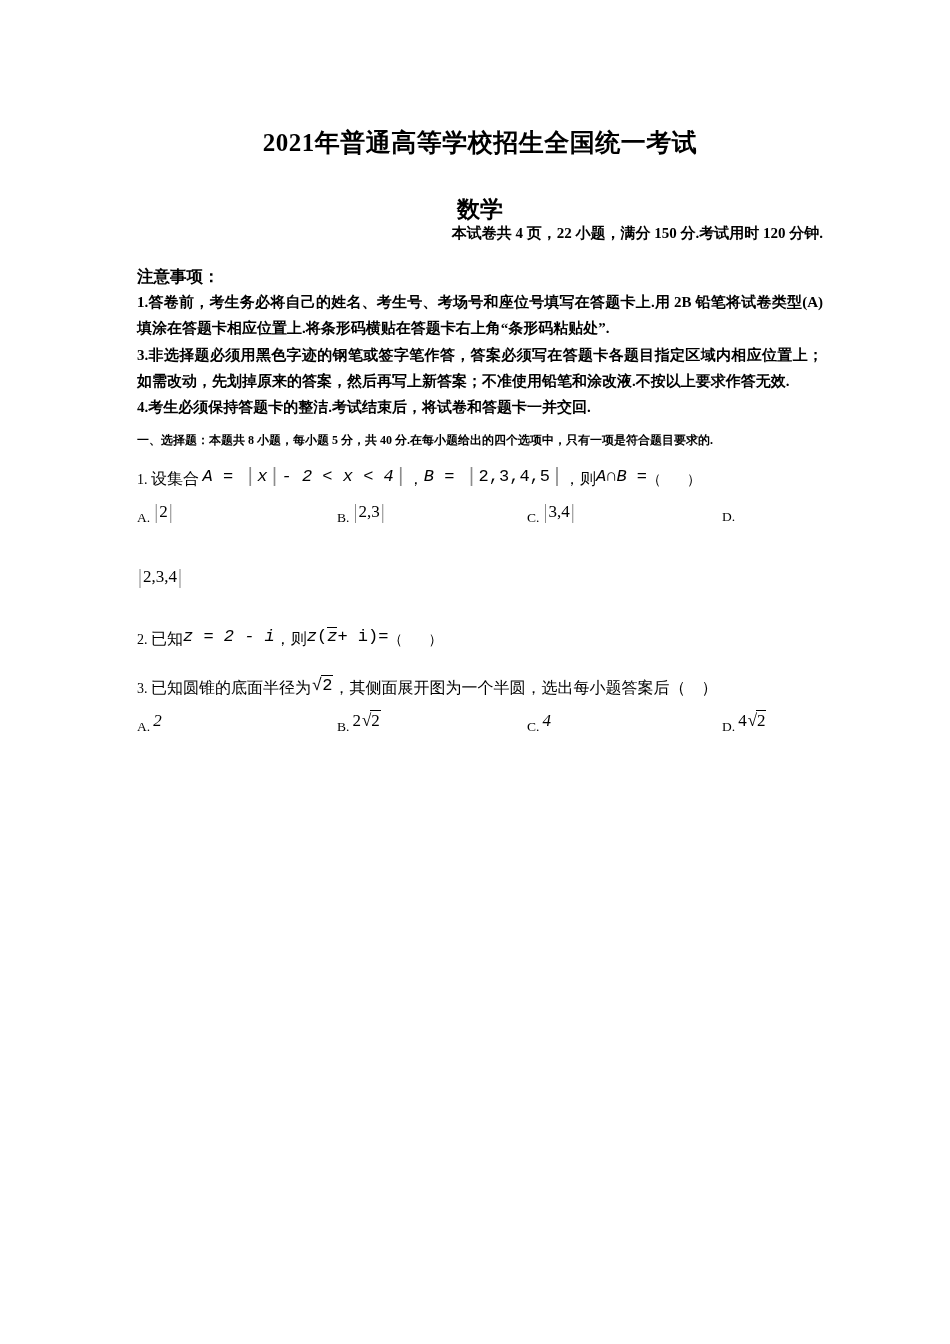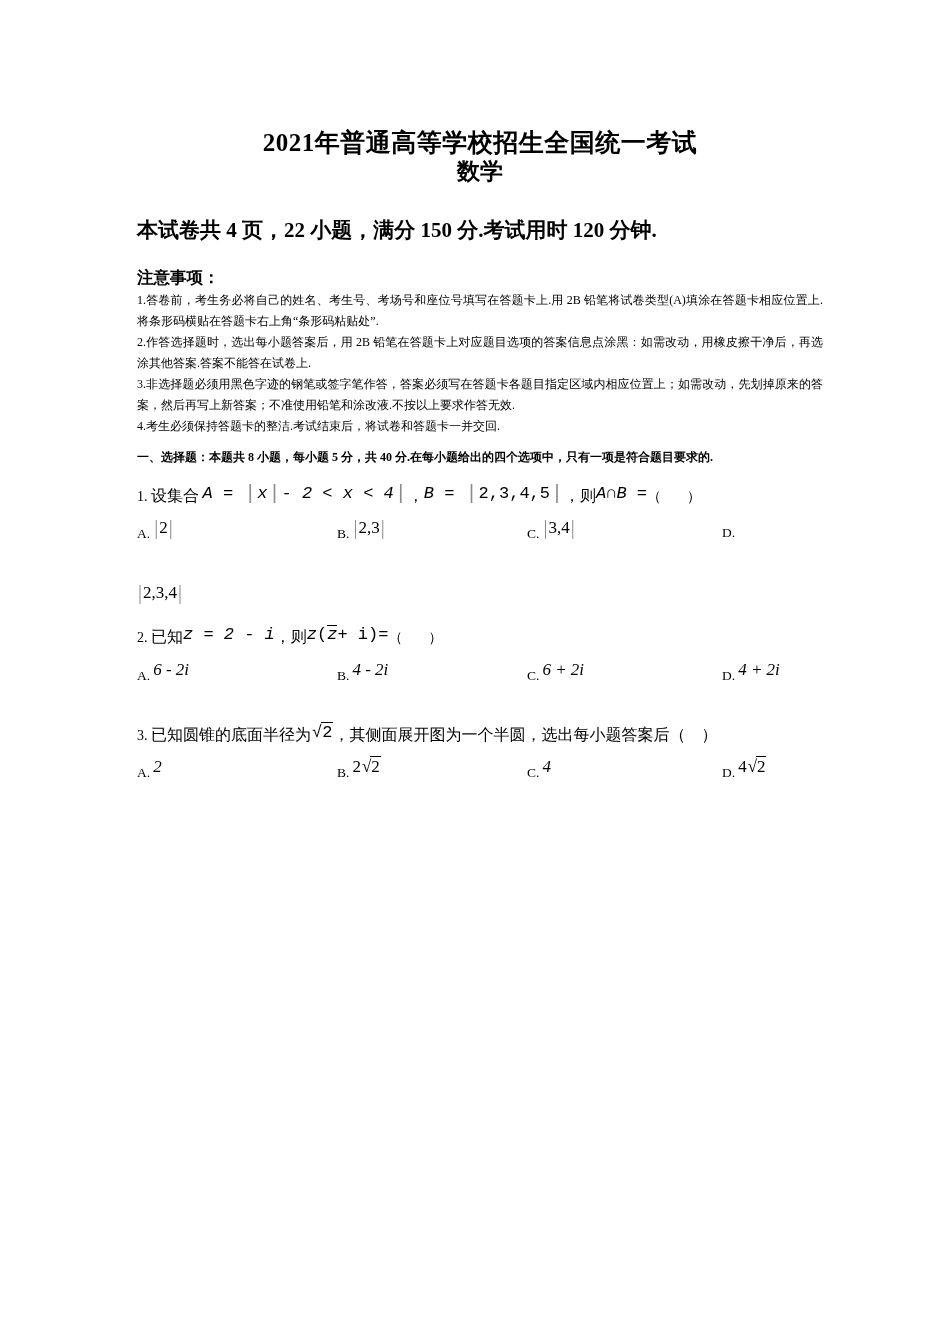--- a/index.html
+++ b/index.html
@@ -34,42 +34,42 @@
     font-size: 25px;
     font-weight: bold;
     letter-spacing: 0.5px;
     margin-top: 128px;
     line-height: 1.2;
   }
   .doc-subject {
     text-align: center;
     font-size: 23px;
     font-weight: bold;
+    margin-top: 38px;
     line-height: 1.2;
   }
   .doc-meta {
-    text-align: left;
-    font-size: 21px;
-    font-weight: bold;
-    margin-top: 32px;
+    text-align: right;
+    font-size: 15px;
+    font-weight: bold;
     line-height: 1.2;
   }
 
   
   .notes {
     margin-top: 22px;
   }
   .notes-title {
     font-size: 16.5px;
     font-weight: bold;
     line-height: 1.55;
   }
   .note {
-    font-size: 12px;
-    font-weight: normal;
+    font-size: 15px;
+    font-weight: bold;
     line-height: 1.75;
     text-align: justify;
     text-justify: inter-ideograph;
   }
 
   
   .section-head {
     font-size: 12px;
     font-weight: bold;
     line-height: 1.72;
@@ -195,21 +195,20 @@
   <div class="content">
 
     <div class="doc-title">2021年普通高等学校招生全国统一考试</div>
     <div class="doc-subject">数学</div>
     <div class="doc-meta">本试卷共 4 页，22 小题，满分 150 分.考试用时 120 分钟.</div>
 
     <div class="notes">
       <div class="notes-title">注意事项：</div>
 
       <div class="note"><span>1.答卷前，考生务必将自己的姓名、考生号、考场号和座位号填写在答题卡上.用 2B 铅笔将试卷类型(A)填涂在答题卡相应位置上.将条形码横贴在答题卡右上角“条形码粘贴处”.</span></div>
-      <div class="note"><span>2.作答选择题时，选出每小题答案后，用 2B 铅笔在答题卡上对应题目选项的答案信息点涂黑：如需改动，用橡皮擦干净后，再选涂其他答案.答案不能答在试卷上.</span></div>
       <div class="note"><span>3.非选择题必须用黑色字迹的钢笔或签字笔作答，答案必须写在答题卡各题目指定区域内相应位置上；如需改动，先划掉原来的答案，然后再写上新答案；不准使用铅笔和涂改液.不按以上要求作答无效.</span></div>
       <div class="note"><span>4.考生必须保持答题卡的整洁.考试结束后，将试卷和答题卡一并交回.</span></div>
     </div>
 
     <div class="section-head">一、选择题：本题共 8 小题，每小题 5 分，共 40 分.在每小题给出的四个选项中，只有一项是符合题目要求的.</div>
 
     <div class="question">
       <div class="q-stem">
         <span class="q-num">1.</span>
         <span class="cn">设集合</span>
@@ -229,40 +228,26 @@
         <div class="opt opt-d">
           <span class="opt-label">D.</span>
         </div>
       </div>
 
       <div class="opt-wrap">
         <span class="opt-val" style="top:0;margin-left:0;"><span class="setbar">|</span><span class="num">2,3,4</span><span class="setbar">|</span></span>
       </div>
     </div>
 
-    <div class="question" style="margin-top:22px;">
+    <div class="question" style="margin-top:40px;">
       <div class="q-stem">
         <span class="q-num">2.</span>
         <span class="cn">已知</span><span class="m">z = 2 - i</span><span class="cn">，</span><span class="cn">则</span><span class="m"><span>z</span><span class="up">(</span><span class="ovl">z</span><span class="up">+ i</span><span class="up">)</span><span class="up">=</span></span><span class="paren">（　）</span>
       </div>
 
-      <div class="options">
-        <div class="opt opt-a">
-          <span class="opt-label">A.</span><span class="opt-val num">6 - 2i</span>
-        </div>
-        <div class="opt opt-b">
-          <span class="opt-label">B.</span><span class="opt-val num">4 - 2i</span>
-        </div>
-        <div class="opt opt-c">
-          <span class="opt-label">C.</span><span class="opt-val num">6 + 2i</span>
-        </div>
-        <div class="opt opt-d">
-          <span class="opt-label">D.</span><span class="opt-val num">4 + 2i</span>
-        </div>
-      </div>
     </div>
 
     <div class="question" style="margin-top:24px;">
       <div class="q-stem">
         <span class="q-num">3.</span>
         <span class="cn">已知圆锥的底面半径为</span><span class="m"><span class="rad"><span class="radsym">√</span><span class="radicand">2</span></span></span><span class="cn">，其侧面展开图为一个半圆，选出每小题答案后（　）</span>
       </div>
 
       <div class="options">
         <div class="opt opt-a">

